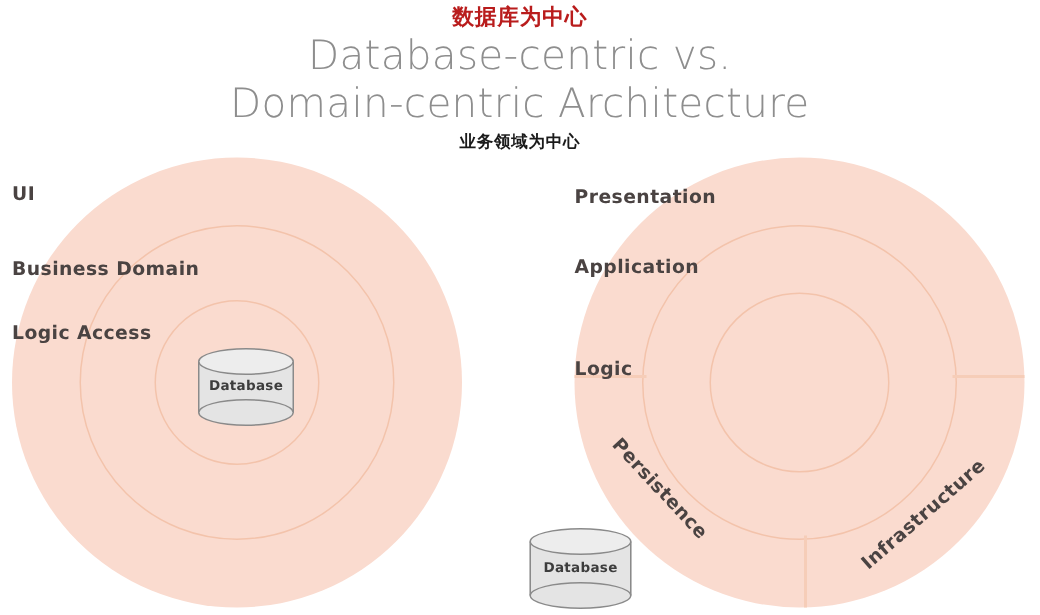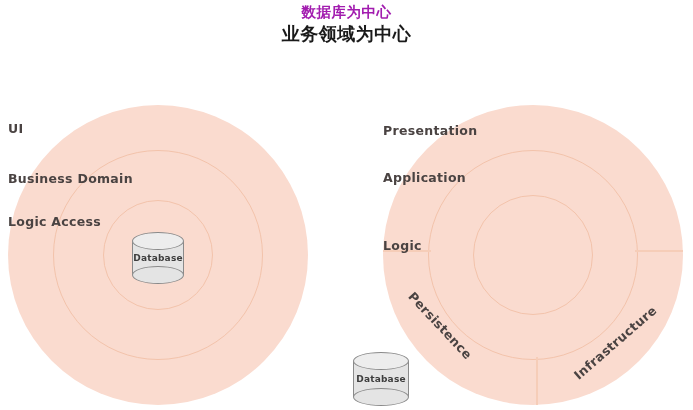--- a/index.html
+++ b/index.html
@@ -21,38 +21,38 @@
     top: 0;
     left: 0;
     width: 693px;
     text-align: center;
     z-index: 30;
   }
   .annotation-top {
     font-family: "DejaVu Sans", sans-serif;
     font-size: 14.5px;
     font-weight: 700;
-    color: #a21caf;
+    color: #b91c1c;
     line-height: 1.25;
     letter-spacing: 0.5px;
     margin-top: 3px;
   }
   .main-title {
     font-family: "DejaVu Sans", sans-serif;
     font-size: 27px;
     font-weight: 300;
     color: #8e8e8e;
     line-height: 1.18;
     letter-spacing: 0.2px;
     margin-top: 1px;
     white-space: pre-line;
   }
   .annotation-bottom {
     font-family: "DejaVu Sans", sans-serif;
-    font-size: 18px;
+    font-size: 11px;
     font-weight: 700;
     color: #1a1a1a;
     line-height: 1.25;
     letter-spacing: 0.5px;
     margin-top: 2px;
   }
 
   
   .diagram {
     position: absolute;
@@ -90,20 +90,21 @@
     transform-origin: center center;
   }
   .divider {
     position: absolute;
     background: #f6cdb8;
   }
 
   
   .cylinder {
     position: absolute;
+    padding-left: 12px;
   }
   .cyl-body {
     position: absolute;
     left: 0;
     top: 9px;
     width: 100%;
     height: calc(100% - 18px);
     background: #e4e4e4;
     border-left: 1px solid #8a8a8a;
     border-right: 1px solid #8a8a8a;
@@ -146,20 +147,22 @@
     color: #3d3d3d;
     letter-spacing: 0.2px;
     z-index: 3;
   }
 </style>
 </head>
 <body>
 
 <div class="title-block">
   <div class="annotation-top">数据库为中心</div>
+  <div class="main-title">Database-centric vs.
+Domain-centric Architecture</div>
   <div class="annotation-bottom">业务领域为中心</div>
 </div>
 
 <div class="diagram" style="left:8px; top:105px; width:300px; height:300px;">
 
   <div class="ring ring-fill" style="left:0; top:0; width:300px; height:300px;"></div>
 
   <div class="ring ring-line" style="left:45px; top:45px; width:210px; height:210px;"></div>
 
   <div class="ring ring-line" style="left:95px; top:95px; width:110px; height:110px;"></div>

